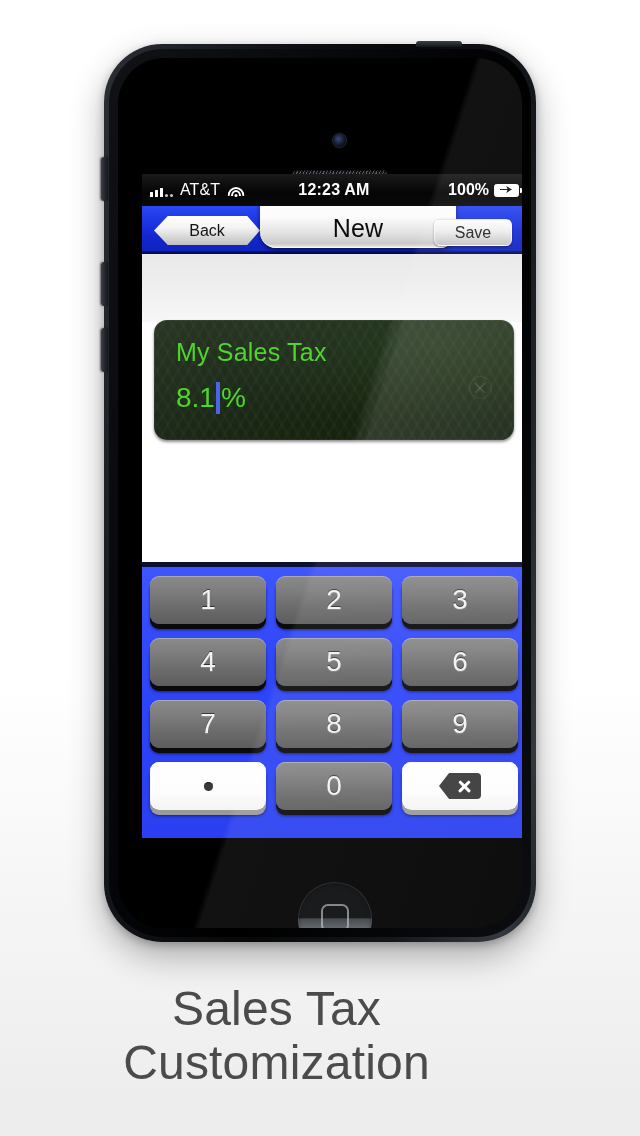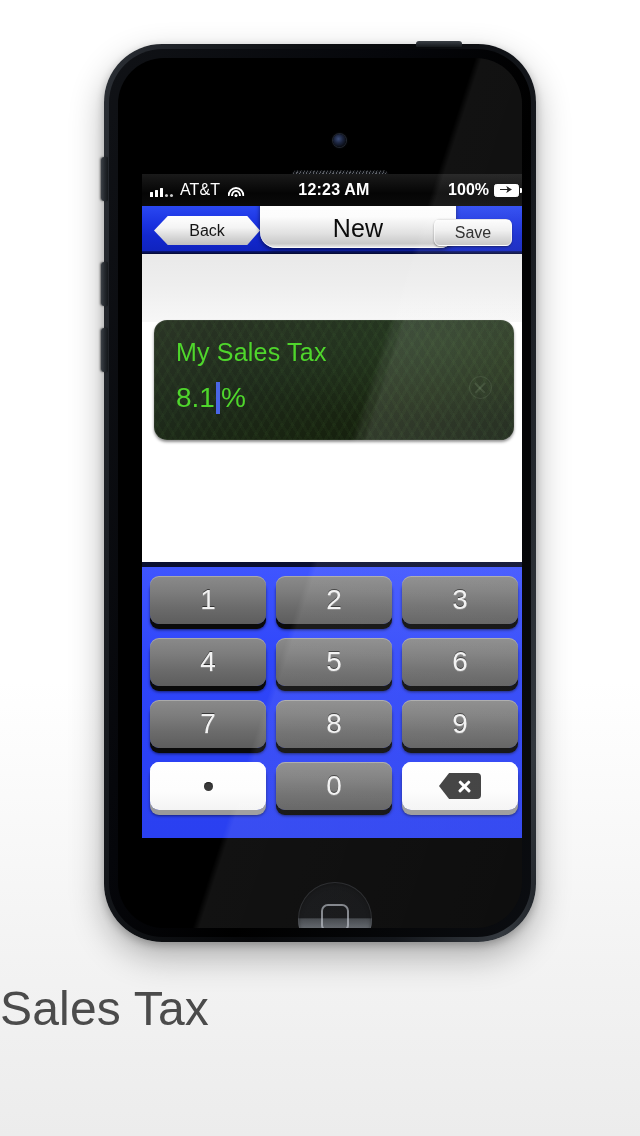--- a/index.html
+++ b/index.html
@@ -242,21 +242,21 @@
   }
   .bksp-x{ position:absolute; left:18px; top:6px; width:15px; height:15px; }
   .bksp-x:before,.bksp-x:after{
     content:""; position:absolute; left:0; top:6px; width:15px; height:3.4px; background:#fff; border-radius:1px;
   }
   .bksp-x:before{ transform:rotate(45deg); }
   .bksp-x:after{ transform:rotate(-45deg); }
 
   
   .caption{
-    position:absolute; left:0; top:982px; width:553px; text-align:left;
+    position:absolute; left:0; top:982px; width:553px; text-align:center;
     color:#4b4b4b; line-height:1.12;
   }
   .caption div{ font-size:48px; font-weight:normal; letter-spacing:.2px; }
 </style>
 </head>
 <body>
 
 <div class="page">
 
   <div class="phone">
@@ -381,15 +381,16 @@
           <div class="home-sq"></div>
         </div>
 
         <div class="glass-sheen"></div>
       </div>
     </div>
   </div>
 
   <div class="caption">
     <div>Sales Tax</div>
+    <div>Customization</div>
   </div>
 
 </div>
 
 </body></html>

